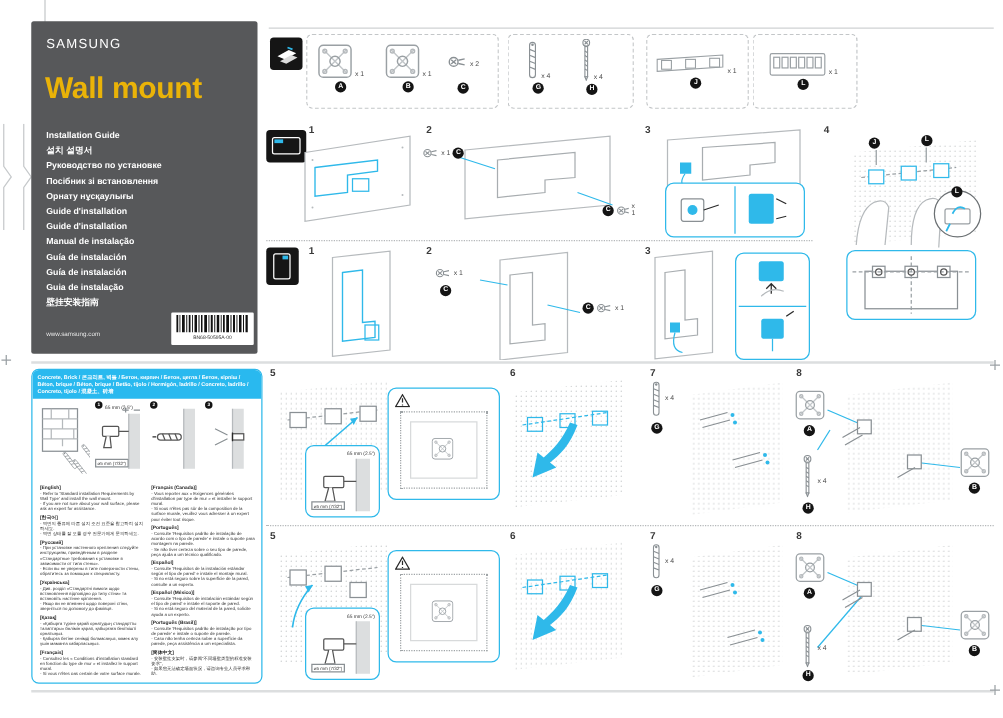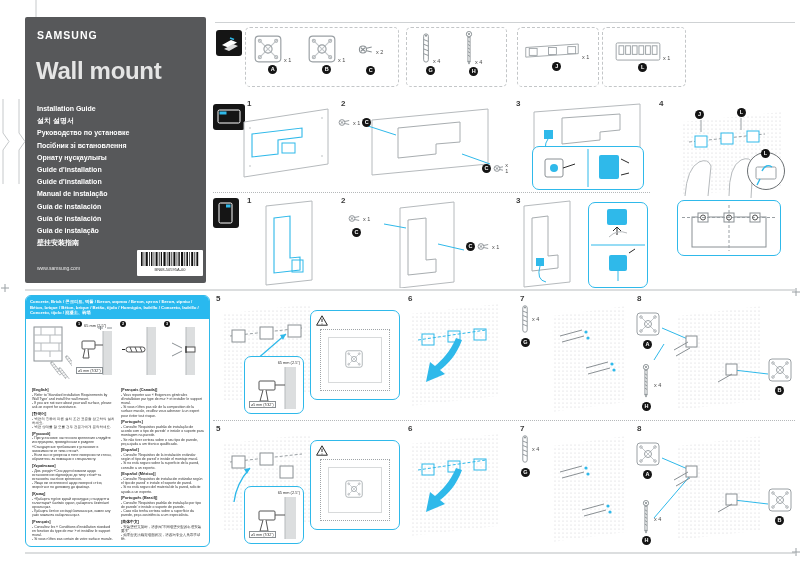--- a/index.html
+++ b/index.html
@@ -1,22 +1,22 @@
 <!DOCTYPE html>
 <html><head>
 <meta charset="utf-8">
 <style>
   html,body{margin:0;padding:0;background:#fff}
   #canvas{position:relative;width:802px;height:574px;background:#fff;overflow:hidden;
           font-family:"Liberation Sans","DejaVu Sans",sans-serif;color:#333}
   .abs{position:absolute}
   
   .cover{position:absolute;left:25px;top:17px;width:181px;height:266px;background:#57585a;border-radius:2px}
-  .brand{position:absolute;left:12px;top:12px;color:#fff;font-size:10.5px;font-weight:bold;letter-spacing:1px}
-  .title{position:absolute;left:11px;top:40px;color:#e5e5e5;font-size:24px;font-weight:bold;letter-spacing:-.3px}
+  .brand{position:absolute;left:12px;top:12px;color:#fff;font-size:10.5px;font-weight:normal;letter-spacing:1px}
+  .title{position:absolute;left:11px;top:40px;color:#eab308;font-size:24px;font-weight:bold;letter-spacing:-.3px}
   .langs{position:absolute;left:12px;top:86px;color:#fff}
   .langs div{font-size:7px;line-height:12.2px;font-weight:600}
   .site{position:absolute;left:12px;top:248px;color:#e8e8e8;font-size:5px}
   .bc{position:absolute;left:112px;top:233px;width:66px;height:26px;background:#fff;border-radius:1px}
   .bc .lbl{position:absolute;left:0;right:0;top:17px;text-align:center;font-size:4px;color:#333}
   
   .tile{position:absolute;background:#151515;border-radius:3px}
   .stepnum{position:absolute;font-size:8px;color:#3a3a3a;font-weight:bold}
   .badge{display:inline-flex;align-items:center;justify-content:center;min-width:9px;height:9px;
          border-radius:50%;background:#141414;color:#fff;font-size:5.5px;font-weight:bold;line-height:9px}

